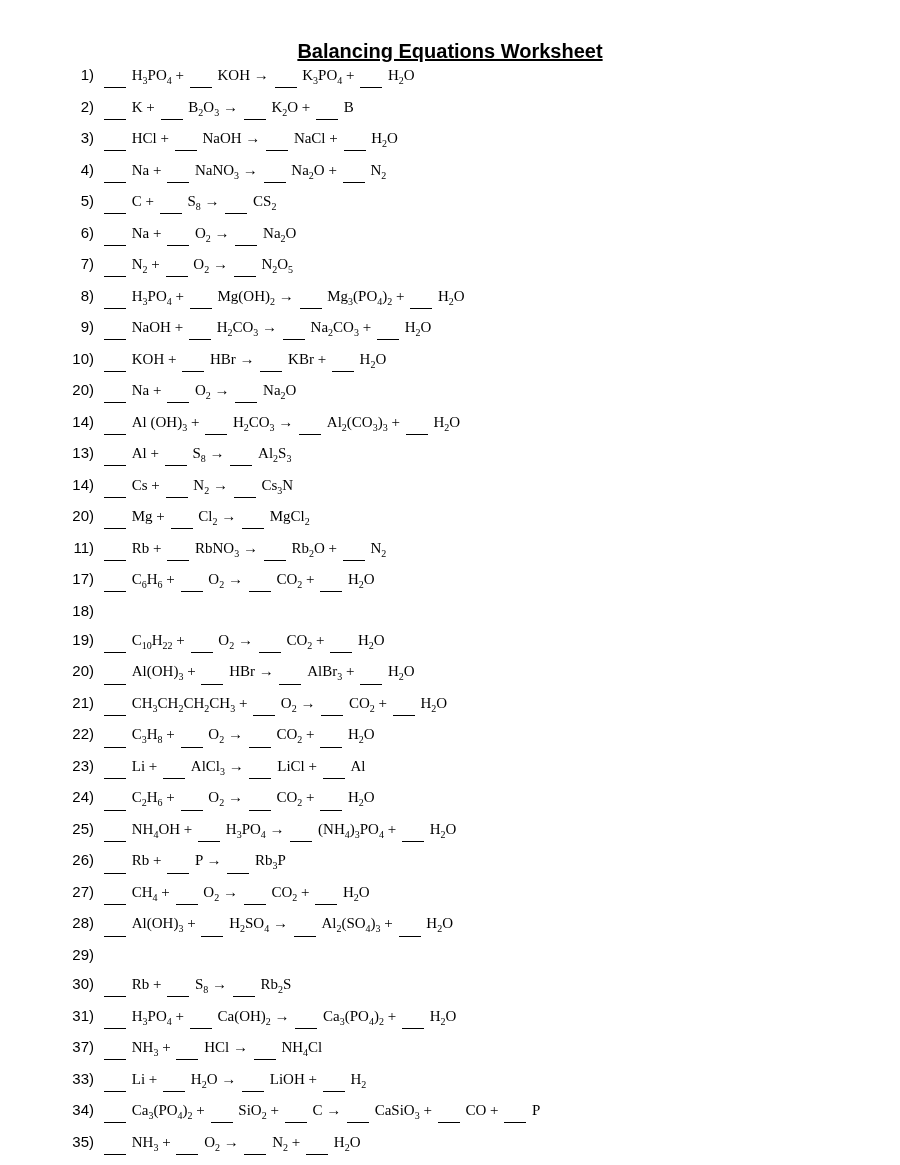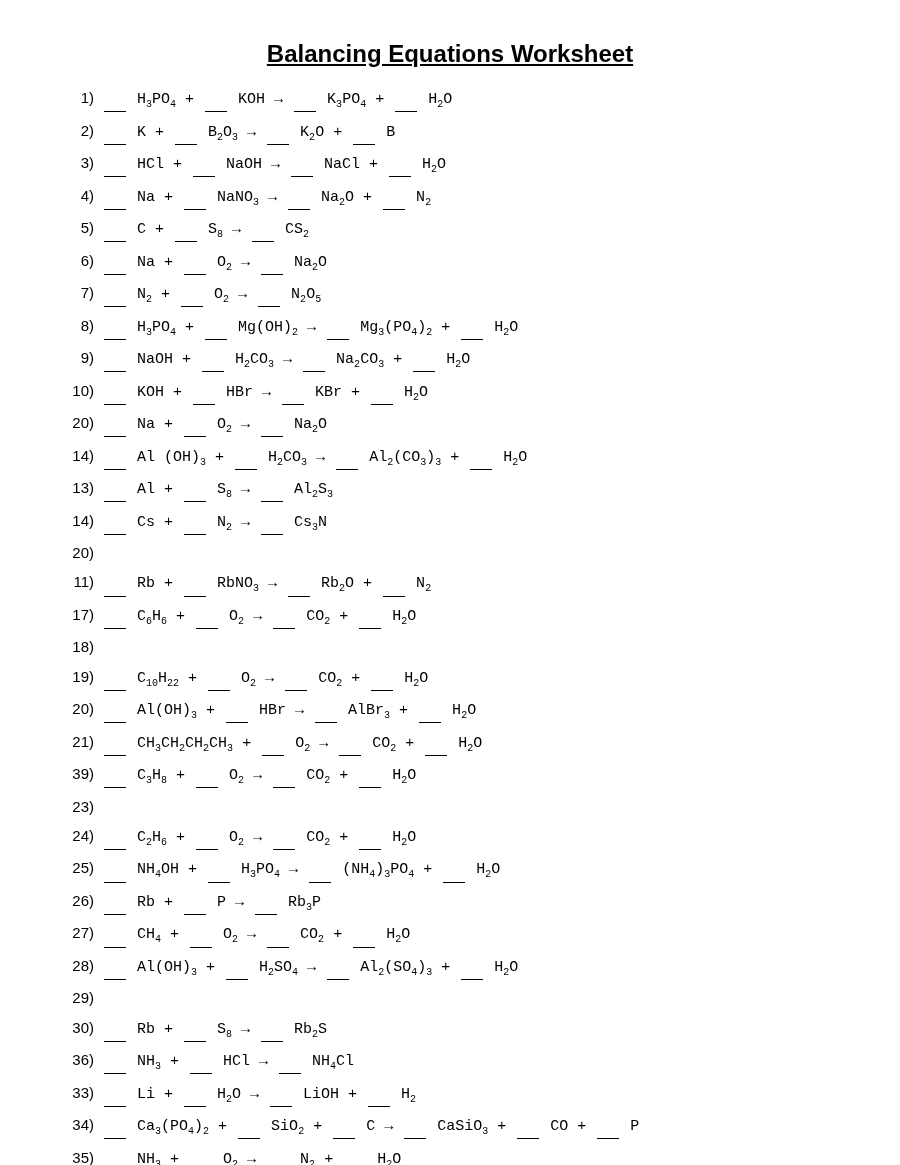--- a/index.html
+++ b/index.html
@@ -7,45 +7,44 @@
       background: #fff;
       font-family: Arial, sans-serif;
       font-size: 15px;
       color: #000;
       width: 900px;
       min-height: 1165px;
       padding: 40px 60px;
     }
     h1 {
       text-align: center;
-      font-size: 24px;
+      font-size: 20px;
       font-weight: bold;
       text-decoration: underline;
-      margin-bottom: 18px;
       font-family: Arial, sans-serif;
     }
     .equations {
       list-style: none;
       padding: 0;
     }
     .eq-row {
       display: flex;
       align-items: baseline;
       margin-bottom: 6px;
       line-height: 1.55;
     }
     .eq-num {
       min-width: 42px;
       text-align: right;
       padding-right: 8px;
       font-size: 15px;
     }
     .eq-content {
       font-size: 15px;
-      font-family: Liberation Mono, monospace;
+      font-family: Liberation Serif, serif;
     }
     sub {
       font-size: 10px;
       vertical-align: sub;
     }
     .blank {
       display: inline-block;
       min-width: 22px;
       border-bottom: 1px solid #000;
       margin: 0 2px;
@@ -109,20 +108,21 @@
     <li class="eq-row">
       <span class="eq-num">13)</span>
       <span class="eq-content"><span class="blank">&nbsp;</span>&nbsp;Al + <span class="blank">&nbsp;</span>&nbsp;S<sub>8</sub> → <span class="blank">&nbsp;</span>&nbsp;Al<sub>2</sub>S<sub>3</sub></span>
     </li>
     <li class="eq-row">
       <span class="eq-num">14)</span>
       <span class="eq-content"><span class="blank">&nbsp;</span>&nbsp;Cs + <span class="blank">&nbsp;</span>&nbsp;N<sub>2</sub> → <span class="blank">&nbsp;</span>&nbsp;Cs<sub>3</sub>N</span>
     </li>
     <li class="eq-row">
       <span class="eq-num">20)</span>
+      <span class="eq-content"><span class="blank">&nbsp;</span>&nbsp;Mg + <span class="blank">&nbsp;</span>&nbsp;Cl<sub>2</sub> → <span class="blank">&nbsp;</span>&nbsp;MgCl<sub>2</sub></span>
     </li>
     <li class="eq-row">
       <span class="eq-num">11)</span>
       <span class="eq-content"><span class="blank">&nbsp;</span>&nbsp;Rb + <span class="blank">&nbsp;</span>&nbsp;RbNO<sub>3</sub> → <span class="blank">&nbsp;</span>&nbsp;Rb<sub>2</sub>O + <span class="blank">&nbsp;</span>&nbsp;N<sub>2</sub></span>
     </li>
     <li class="eq-row">
       <span class="eq-num">17)</span>
       <span class="eq-content"><span class="blank">&nbsp;</span>&nbsp;C<sub>6</sub>H<sub>6</sub> + <span class="blank">&nbsp;</span>&nbsp;O<sub>2</sub> → <span class="blank">&nbsp;</span>&nbsp;CO<sub>2</sub> + <span class="blank">&nbsp;</span>&nbsp;H<sub>2</sub>O</span>
     </li>
     <li class="eq-row">
@@ -134,25 +134,26 @@
     </li>
     <li class="eq-row">
       <span class="eq-num">20)</span>
       <span class="eq-content"><span class="blank">&nbsp;</span>&nbsp;Al(OH)<sub>3</sub> + <span class="blank">&nbsp;</span>&nbsp;HBr → <span class="blank">&nbsp;</span>&nbsp;AlBr<sub>3</sub> + <span class="blank">&nbsp;</span>&nbsp;H<sub>2</sub>O</span>
     </li>
     <li class="eq-row">
       <span class="eq-num">21)</span>
       <span class="eq-content"><span class="blank">&nbsp;</span>&nbsp;CH<sub>3</sub>CH<sub>2</sub>CH<sub>2</sub>CH<sub>3</sub> + <span class="blank">&nbsp;</span>&nbsp;O<sub>2</sub> → <span class="blank">&nbsp;</span>&nbsp;CO<sub>2</sub> + <span class="blank">&nbsp;</span>&nbsp;H<sub>2</sub>O</span>
     </li>
     <li class="eq-row">
-      <span class="eq-num">39)</span>
+      <span class="eq-num">22)</span>
       <span class="eq-content"><span class="blank">&nbsp;</span>&nbsp;C<sub>3</sub>H<sub>8</sub> + <span class="blank">&nbsp;</span>&nbsp;O<sub>2</sub> → <span class="blank">&nbsp;</span>&nbsp;CO<sub>2</sub> + <span class="blank">&nbsp;</span>&nbsp;H<sub>2</sub>O</span>
     </li>
     <li class="eq-row">
       <span class="eq-num">23)</span>
+      <span class="eq-content"><span class="blank">&nbsp;</span>&nbsp;Li + <span class="blank">&nbsp;</span>&nbsp;AlCl<sub>3</sub> → <span class="blank">&nbsp;</span>&nbsp;LiCl + <span class="blank">&nbsp;</span>&nbsp;Al</span>
     </li>
     <li class="eq-row">
       <span class="eq-num">24)</span>
       <span class="eq-content"><span class="blank">&nbsp;</span>&nbsp;C<sub>2</sub>H<sub>6</sub> + <span class="blank">&nbsp;</span>&nbsp;O<sub>2</sub> → <span class="blank">&nbsp;</span>&nbsp;CO<sub>2</sub> + <span class="blank">&nbsp;</span>&nbsp;H<sub>2</sub>O</span>
     </li>
     <li class="eq-row">
       <span class="eq-num">25)</span>
       <span class="eq-content"><span class="blank">&nbsp;</span>&nbsp;NH<sub>4</sub>OH + <span class="blank">&nbsp;</span>&nbsp;H<sub>3</sub>PO<sub>4</sub> → <span class="blank">&nbsp;</span>&nbsp;(NH<sub>4</sub>)<sub>3</sub>PO<sub>4</sub> + <span class="blank">&nbsp;</span>&nbsp;H<sub>2</sub>O</span>
     </li>
     <li class="eq-row">
@@ -168,21 +169,25 @@
       <span class="eq-content"><span class="blank">&nbsp;</span>&nbsp;Al(OH)<sub>3</sub> + <span class="blank">&nbsp;</span>&nbsp;H<sub>2</sub>SO<sub>4</sub> → <span class="blank">&nbsp;</span>&nbsp;Al<sub>2</sub>(SO<sub>4</sub>)<sub>3</sub> + <span class="blank">&nbsp;</span>&nbsp;H<sub>2</sub>O</span>
     </li>
     <li class="eq-row">
       <span class="eq-num">29)</span>
     </li>
     <li class="eq-row">
       <span class="eq-num">30)</span>
       <span class="eq-content"><span class="blank">&nbsp;</span>&nbsp;Rb + <span class="blank">&nbsp;</span>&nbsp;S<sub>8</sub> → <span class="blank">&nbsp;</span>&nbsp;Rb<sub>2</sub>S</span>
     </li>
     <li class="eq-row">
-      <span class="eq-num">36)</span>
+      <span class="eq-num">31)</span>
+      <span class="eq-content"><span class="blank">&nbsp;</span>&nbsp;H<sub>3</sub>PO<sub>4</sub> + <span class="blank">&nbsp;</span>&nbsp;Ca(OH)<sub>2</sub> → <span class="blank">&nbsp;</span>&nbsp;Ca<sub>3</sub>(PO<sub>4</sub>)<sub>2</sub> + <span class="blank">&nbsp;</span>&nbsp;H<sub>2</sub>O</span>
+    </li>
+    <li class="eq-row">
+      <span class="eq-num">37)</span>
       <span class="eq-content"><span class="blank">&nbsp;</span>&nbsp;NH<sub>3</sub> + <span class="blank">&nbsp;</span>&nbsp;HCl → <span class="blank">&nbsp;</span>&nbsp;NH<sub>4</sub>Cl</span>
     </li>
     <li class="eq-row">
       <span class="eq-num">33)</span>
       <span class="eq-content"><span class="blank">&nbsp;</span>&nbsp;Li + <span class="blank">&nbsp;</span>&nbsp;H<sub>2</sub>O → <span class="blank">&nbsp;</span>&nbsp;LiOH + <span class="blank">&nbsp;</span>&nbsp;H<sub>2</sub></span>
     </li>
     <li class="eq-row">
       <span class="eq-num">34)</span>
       <span class="eq-content"><span class="blank">&nbsp;</span>&nbsp;Ca<sub>3</sub>(PO<sub>4</sub>)<sub>2</sub> + <span class="blank">&nbsp;</span>&nbsp;SiO<sub>2</sub> + <span class="blank">&nbsp;</span>&nbsp;C → <span class="blank">&nbsp;</span>&nbsp;CaSiO<sub>3</sub> + <span class="blank">&nbsp;</span>&nbsp;CO + <span class="blank">&nbsp;</span>&nbsp;P</span>
     </li>

